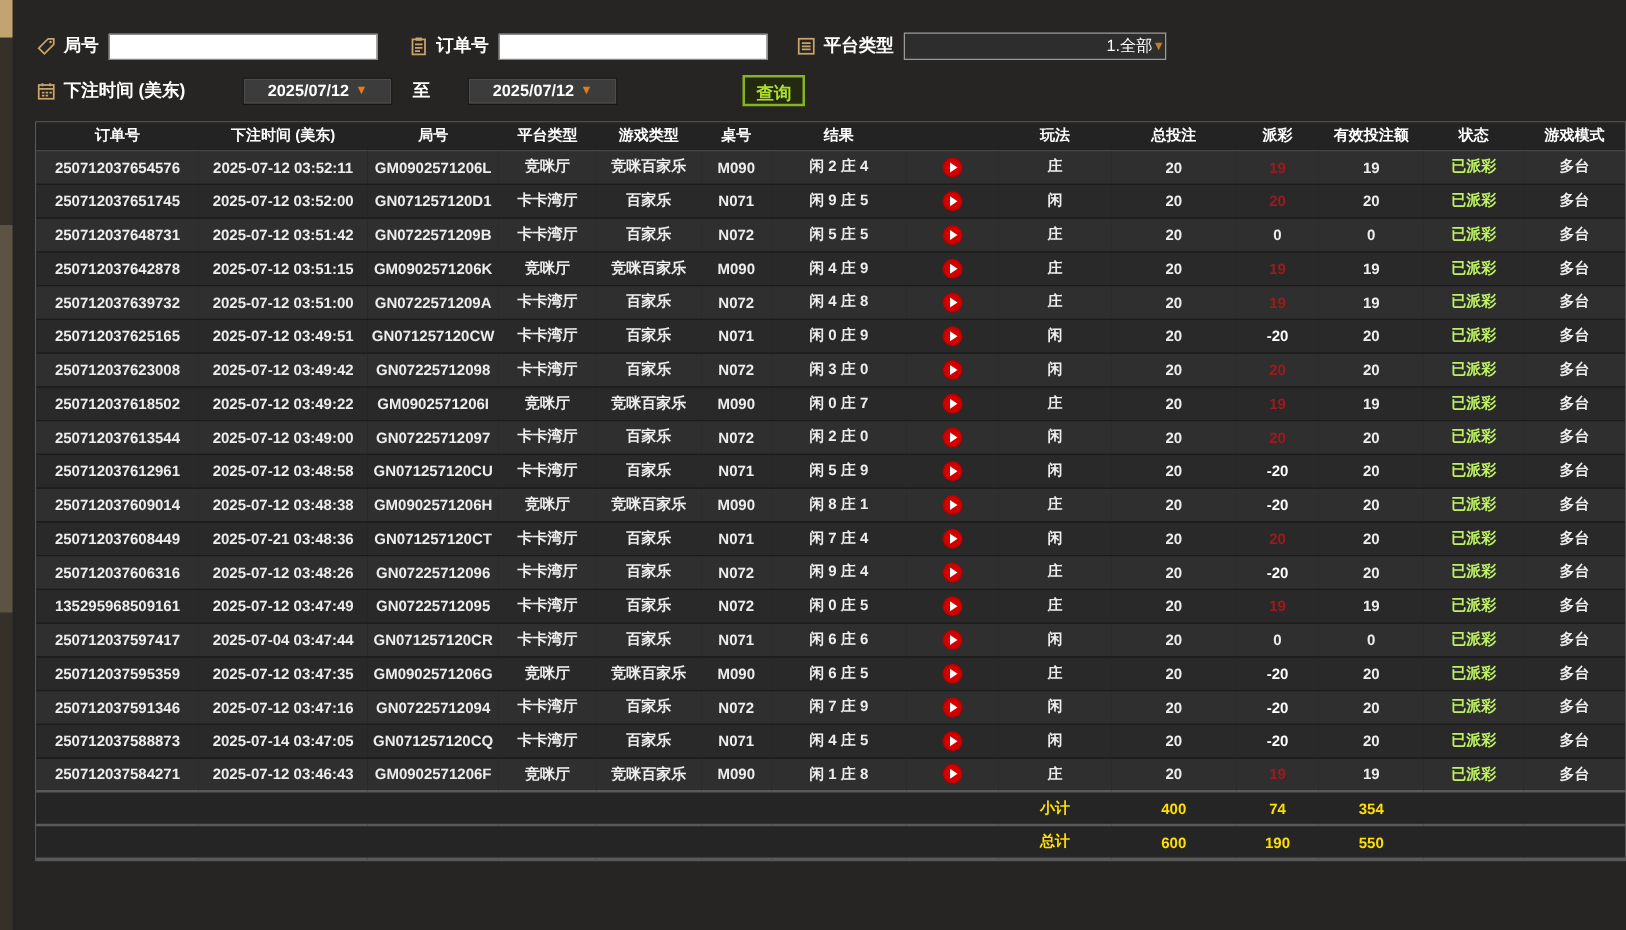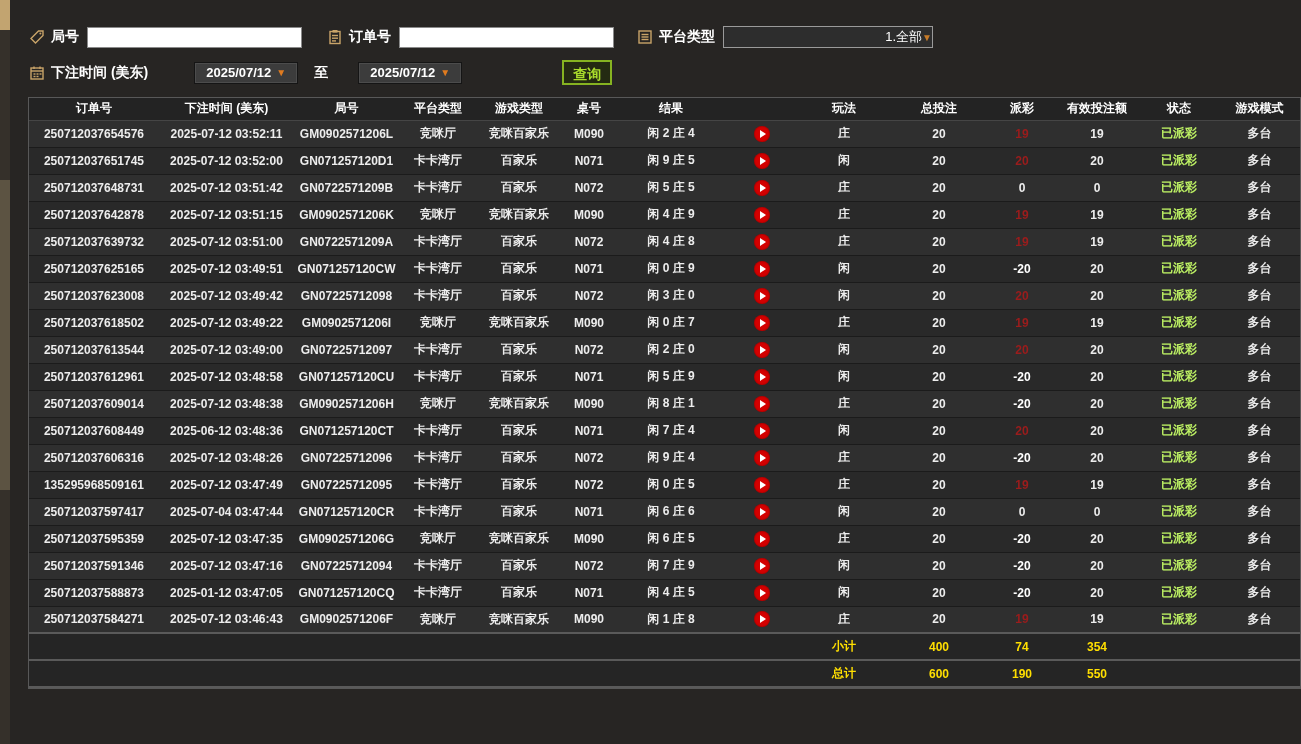--- a/index.html
+++ b/index.html
@@ -32,21 +32,21 @@
   .g-platform { margin-left:22px; }
   .dropdown {
     display:flex; align-items:center; justify-content:flex-end;
     width:210px; height:22px; margin-left:8px; padding:0 0;
     background:#2d2d2d; border:1px solid #9a9a9a; cursor:pointer;
   }
   .dd-value { color:#ffffff; font-size:13px; }
   .dd-arrow { color:#c77b28; font-size:10px; }
   .datebtn {
     display:flex; align-items:center; justify-content:center;
-    width:104px; height:22px; background:#3c3c3c; border:1px solid #151515;
+    width:120px; height:22px; background:#3c3c3c; border:1px solid #151515;
     box-shadow:inset 0 0 0 1px #4c4c4c; color:#fff; font-weight:bold; font-size:13px; cursor:pointer;
   }
   .date-arrow { color:#e07b1f; font-size:10px; margin-left:5px; }
   .d-from { margin-left:46px; }
   .to-label { color:#fff; font-weight:bold; font-size:14px; margin:0 16px; }
   .d-to { margin-left:14px; }
   .query-btn {
     display:flex; align-items:center; gap:4px; margin-left:100px;
     height:25px; padding:0 9px; background:#242a12;
     border:2px solid #86b321; color:#aadd2c; font-weight:bold; font-size:14px;
@@ -410,21 +410,21 @@
                 </span></td>
               <td>庄</td>
               <td>20</td>
               <td class="payout-neg">-20</td>
               <td>20</td>
               <td class="status-paid">已派彩</td>
               <td>多台</td>
             </tr>
             <tr>
               <td>250712037608449</td>
-              <td>2025-06-12 03:48:36</td>
+              <td>2025-07-21 03:48:36</td>
               <td>GN071257120CT</td>
               <td>卡卡湾厅</td>
               <td>百家乐</td>
               <td>N071</td>
               <td>闲 7 庄 4</td>
               <td><span class="play-btn">
                   <span class="play-tri"></span>
                 </span></td>
               <td>闲</td>
               <td>20</td>
@@ -518,21 +518,21 @@
                 </span></td>
               <td>闲</td>
               <td>20</td>
               <td class="payout-neg">-20</td>
               <td>20</td>
               <td class="status-paid">已派彩</td>
               <td>多台</td>
             </tr>
             <tr>
               <td>250712037588873</td>
-              <td>2025-01-12 03:47:05</td>
+              <td>2025-07-14 03:47:05</td>
               <td>GN071257120CQ</td>
               <td>卡卡湾厅</td>
               <td>百家乐</td>
               <td>N071</td>
               <td>闲 4 庄 5</td>
               <td><span class="play-btn">
                   <span class="play-tri"></span>
                 </span></td>
               <td>闲</td>
               <td>20</td>

